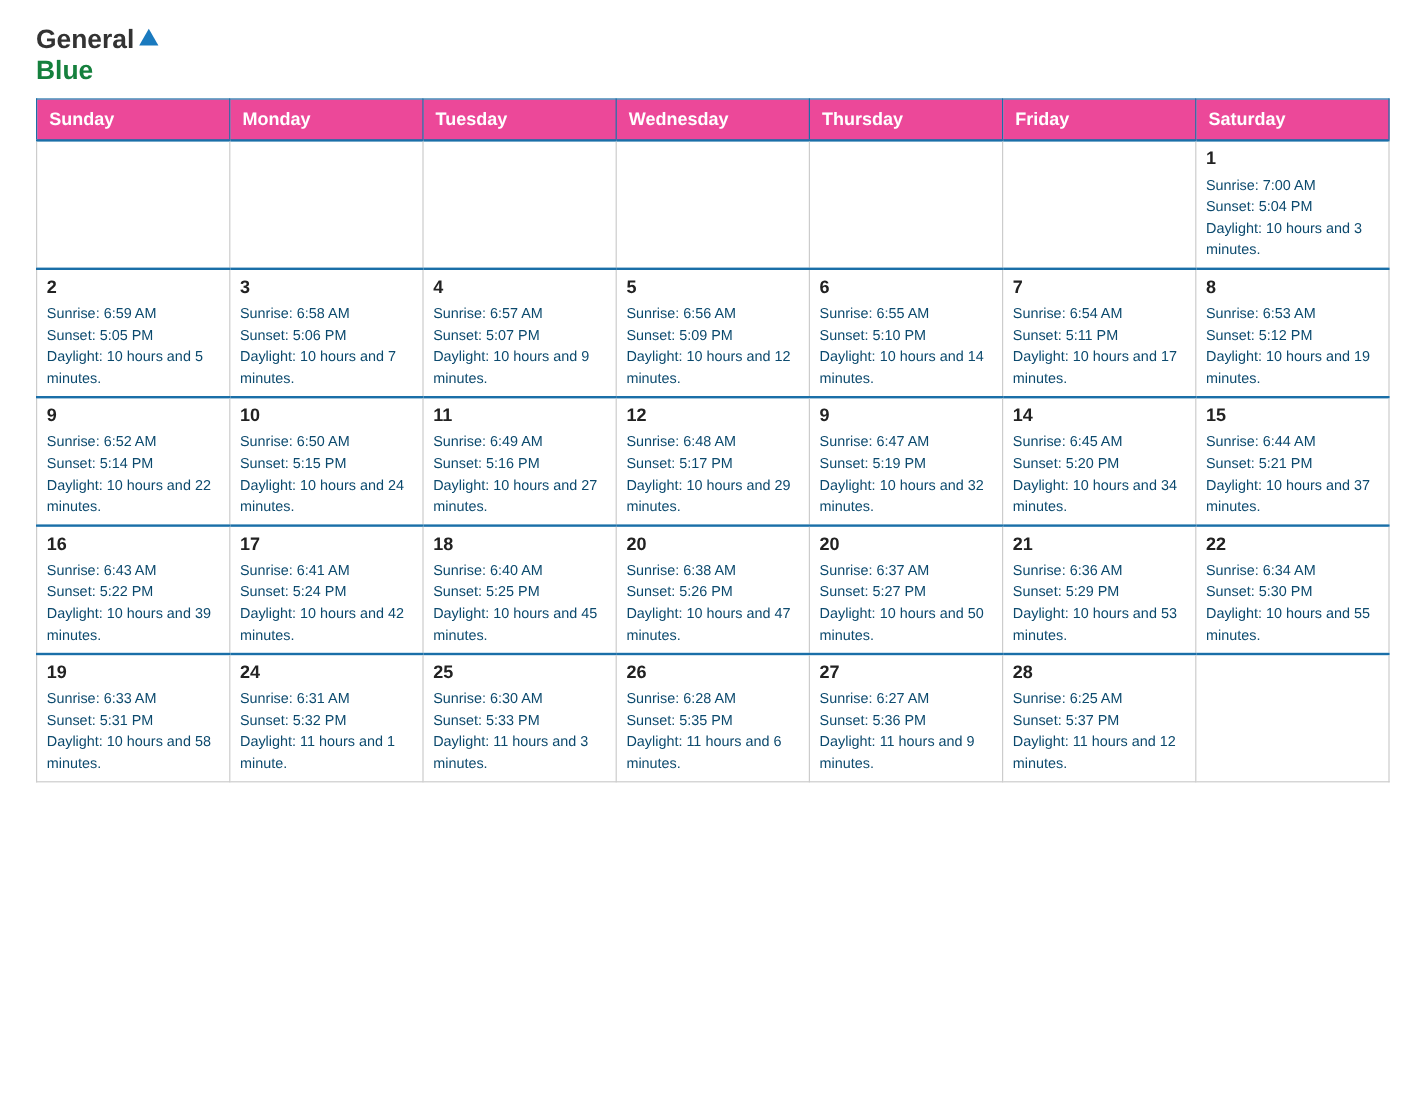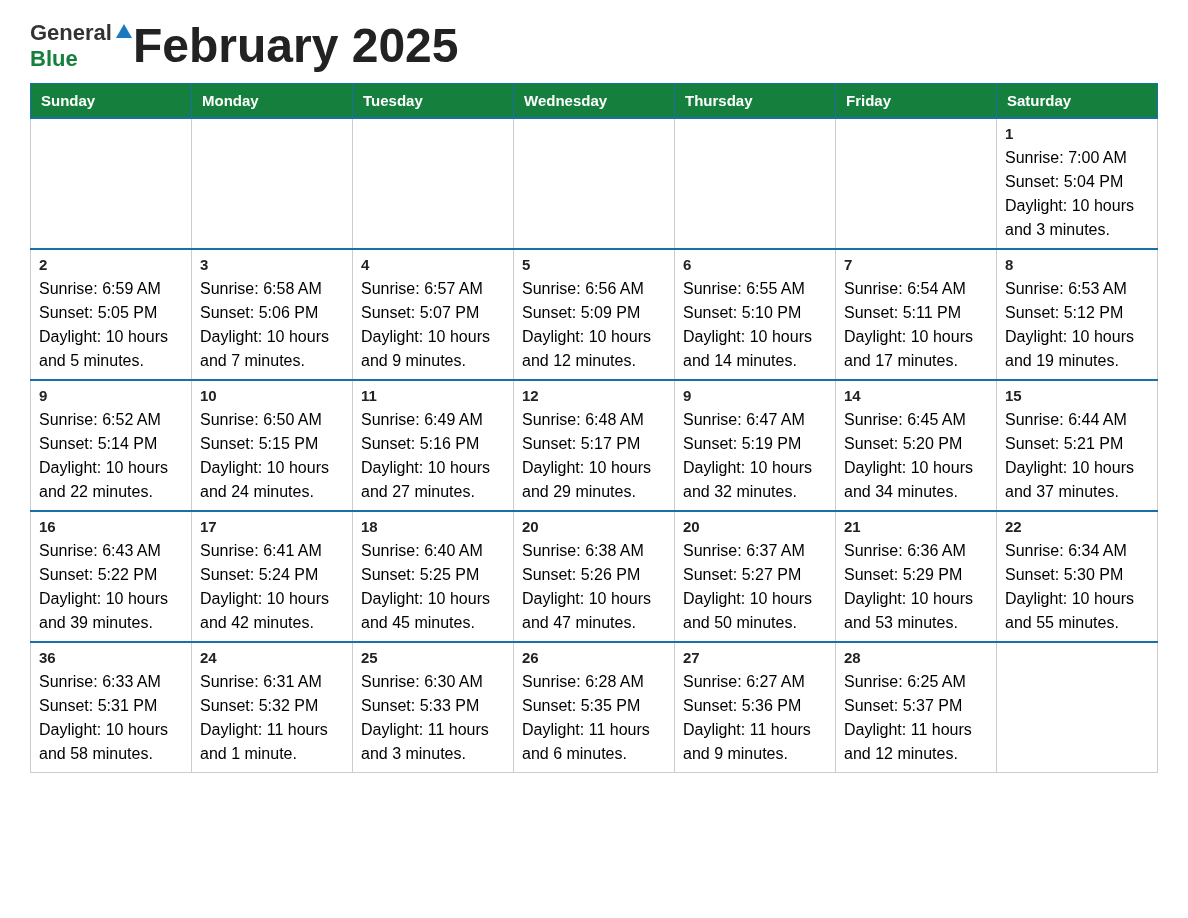--- a/index.html
+++ b/index.html
@@ -38,21 +38,21 @@
       font-size: 18px;
       color: #444;
       margin-top: 4px;
     }
     .calendar {
       width: 100%;
       border-collapse: collapse;
       margin-top: 10px;
     }
     .calendar th {
-      background-color: #15803d;
+      background-color: #ec4899;
       color: #fff;
       font-size: 15px;
       font-weight: bold;
       padding: 8px 10px;
       text-align: left;
       border: 1px solid #1a6fa8;
     }
     .calendar td {
       border: 1px solid #ccc;
       vertical-align: top;
@@ -65,22 +65,22 @@
       border-top: 2px solid #1a6fa8;
     }
     .day-number {
       font-size: 15px;
       font-weight: bold;
       color: #222;
       display: block;
       margin-bottom: 4px;
     }
     .day-info {
-      font-size: 16px;
-      color: #000000;
+      font-size: 12px;
+      color: #0c4a6e;
       line-height: 1.5;
     }
     .empty-cell {
       background: #f9f9f9;
     }
     .calendar tbody tr:first-child td {
       min-height: 100px;
     }
   </style>
 </head>
@@ -94,21 +94,20 @@
         <svg width="18" height="18" viewBox="0 0 18 18">
           <polygon points="9,2 17,16 1,16" fill="#1a7abf"></polygon>
         </svg>
       </span>
     </div>
     <div>
       <span style="font-size:22px;font-weight:bold;color:#15803d;">Blue</span>
     </div>
   </div>
   <div class="title-block">
-    <div class="month-title">February 2025</div>
   </div>
 </div>
 
 <table class="calendar">
   <thead>
     <tr>
       <th>Sunday</th>
       <th>Monday</th>
       <th>Tuesday</th>
       <th>Wednesday</th>
@@ -215,21 +214,21 @@
           <span class="day-number">21</span>
           <div class="day-info">Sunrise: 6:36 AM<br>Sunset: 5:29 PM<br>Daylight: 10 hours and 53 minutes.</div>
         </td>
         <td>
           <span class="day-number">22</span>
           <div class="day-info">Sunrise: 6:34 AM<br>Sunset: 5:30 PM<br>Daylight: 10 hours and 55 minutes.</div>
         </td>
       </tr>
       <tr>
         <td>
-          <span class="day-number">36</span>
+          <span class="day-number">19</span>
           <div class="day-info">Sunrise: 6:33 AM<br>Sunset: 5:31 PM<br>Daylight: 10 hours and 58 minutes.</div>
         </td>
         <td>
           <span class="day-number">24</span>
           <div class="day-info">Sunrise: 6:31 AM<br>Sunset: 5:32 PM<br>Daylight: 11 hours and 1 minute.</div>
         </td>
         <td>
           <span class="day-number">25</span>
           <div class="day-info">Sunrise: 6:30 AM<br>Sunset: 5:33 PM<br>Daylight: 11 hours and 3 minutes.</div>
         </td>

